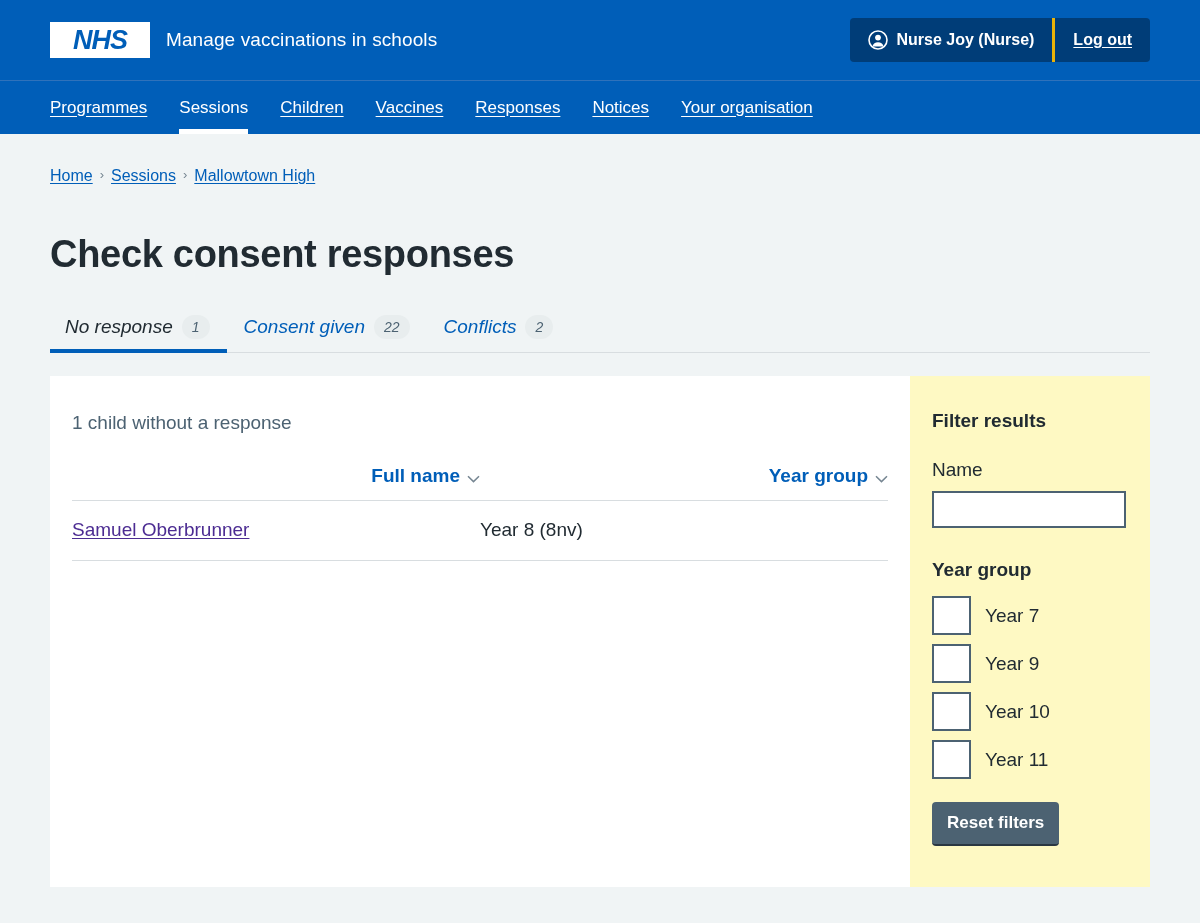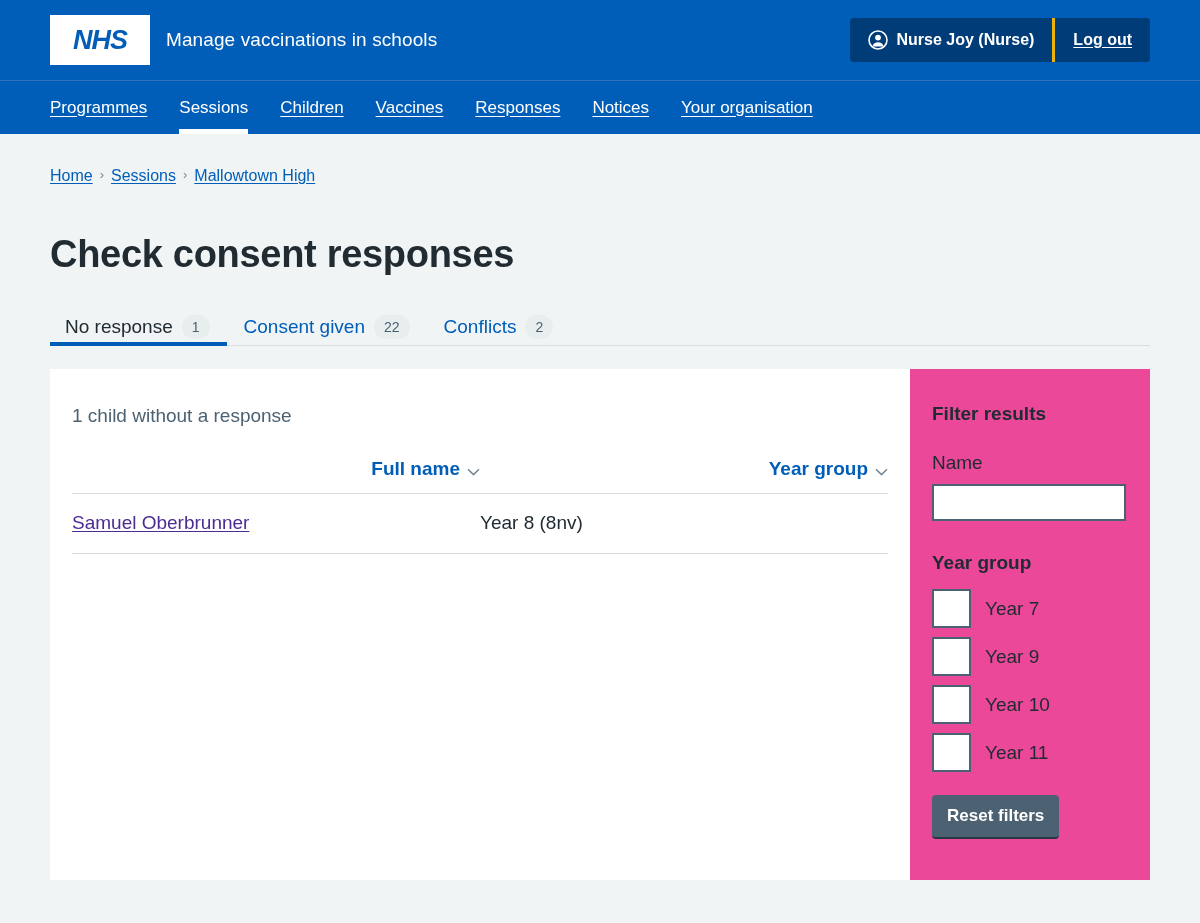--- a/index.html
+++ b/index.html
@@ -33,23 +33,22 @@
     height: 80px;
   }
   .header-left {
     display: flex;
     align-items: center;
     gap: 16px;
   }
   .nhs-logo {
     background: #ffffff;
     width: 100px;
-    height: 50px;
-    display: flex;
-    align-items: center;
+    height: 36px;
+    display: flex;
     justify-content: center;
     border: 2px solid #ffffff;
   }
   .nhs-logo svg { display: block; }
   .service-name {
     color: #ffffff;
     font-size: 19px;
     line-height: 1.3;
     letter-spacing: 0.1px;
   }
@@ -164,26 +163,27 @@
     display: flex;
     align-items: flex-end;
     gap: 0;
     margin-top: 39px;
     border-bottom: 1px solid #d8dde0;
   }
   .tab {
     display: flex;
     align-items: center;
     gap: 9px;
-    padding: 0 17px 6px 17px;
+    padding: 0 17px 13px 17px;
     font-size: 19px;
     color: #005eb8;
     cursor: pointer;
     position: relative;
     text-decoration: none;
+    font-style: italic;
   }
   .tab:first-child { padding-left: 15px; }
   .tab.active {
     color: #212b32;
     font-weight: normal;
   }
   .tab.active::after {
     content: "";
     position: absolute;
     left: 0;
@@ -256,21 +256,21 @@
   .child-link {
     color: #4c2c92;
     text-decoration: underline;
     text-underline-offset: 2px;
     cursor: pointer;
   }
   .year-value { color: #212b32; }
 
   
   .filter-panel {
-    background: #ec4899;
+    background: #fef9c3;
     width: 240px;
     flex: 0 0 240px;
     padding: 34px 22px 30px 22px;
   }
   .filter-heading {
     font-size: 19px;
     font-weight: bold;
     margin: 0 0 27px 0;
     color: #212b32;
   }

